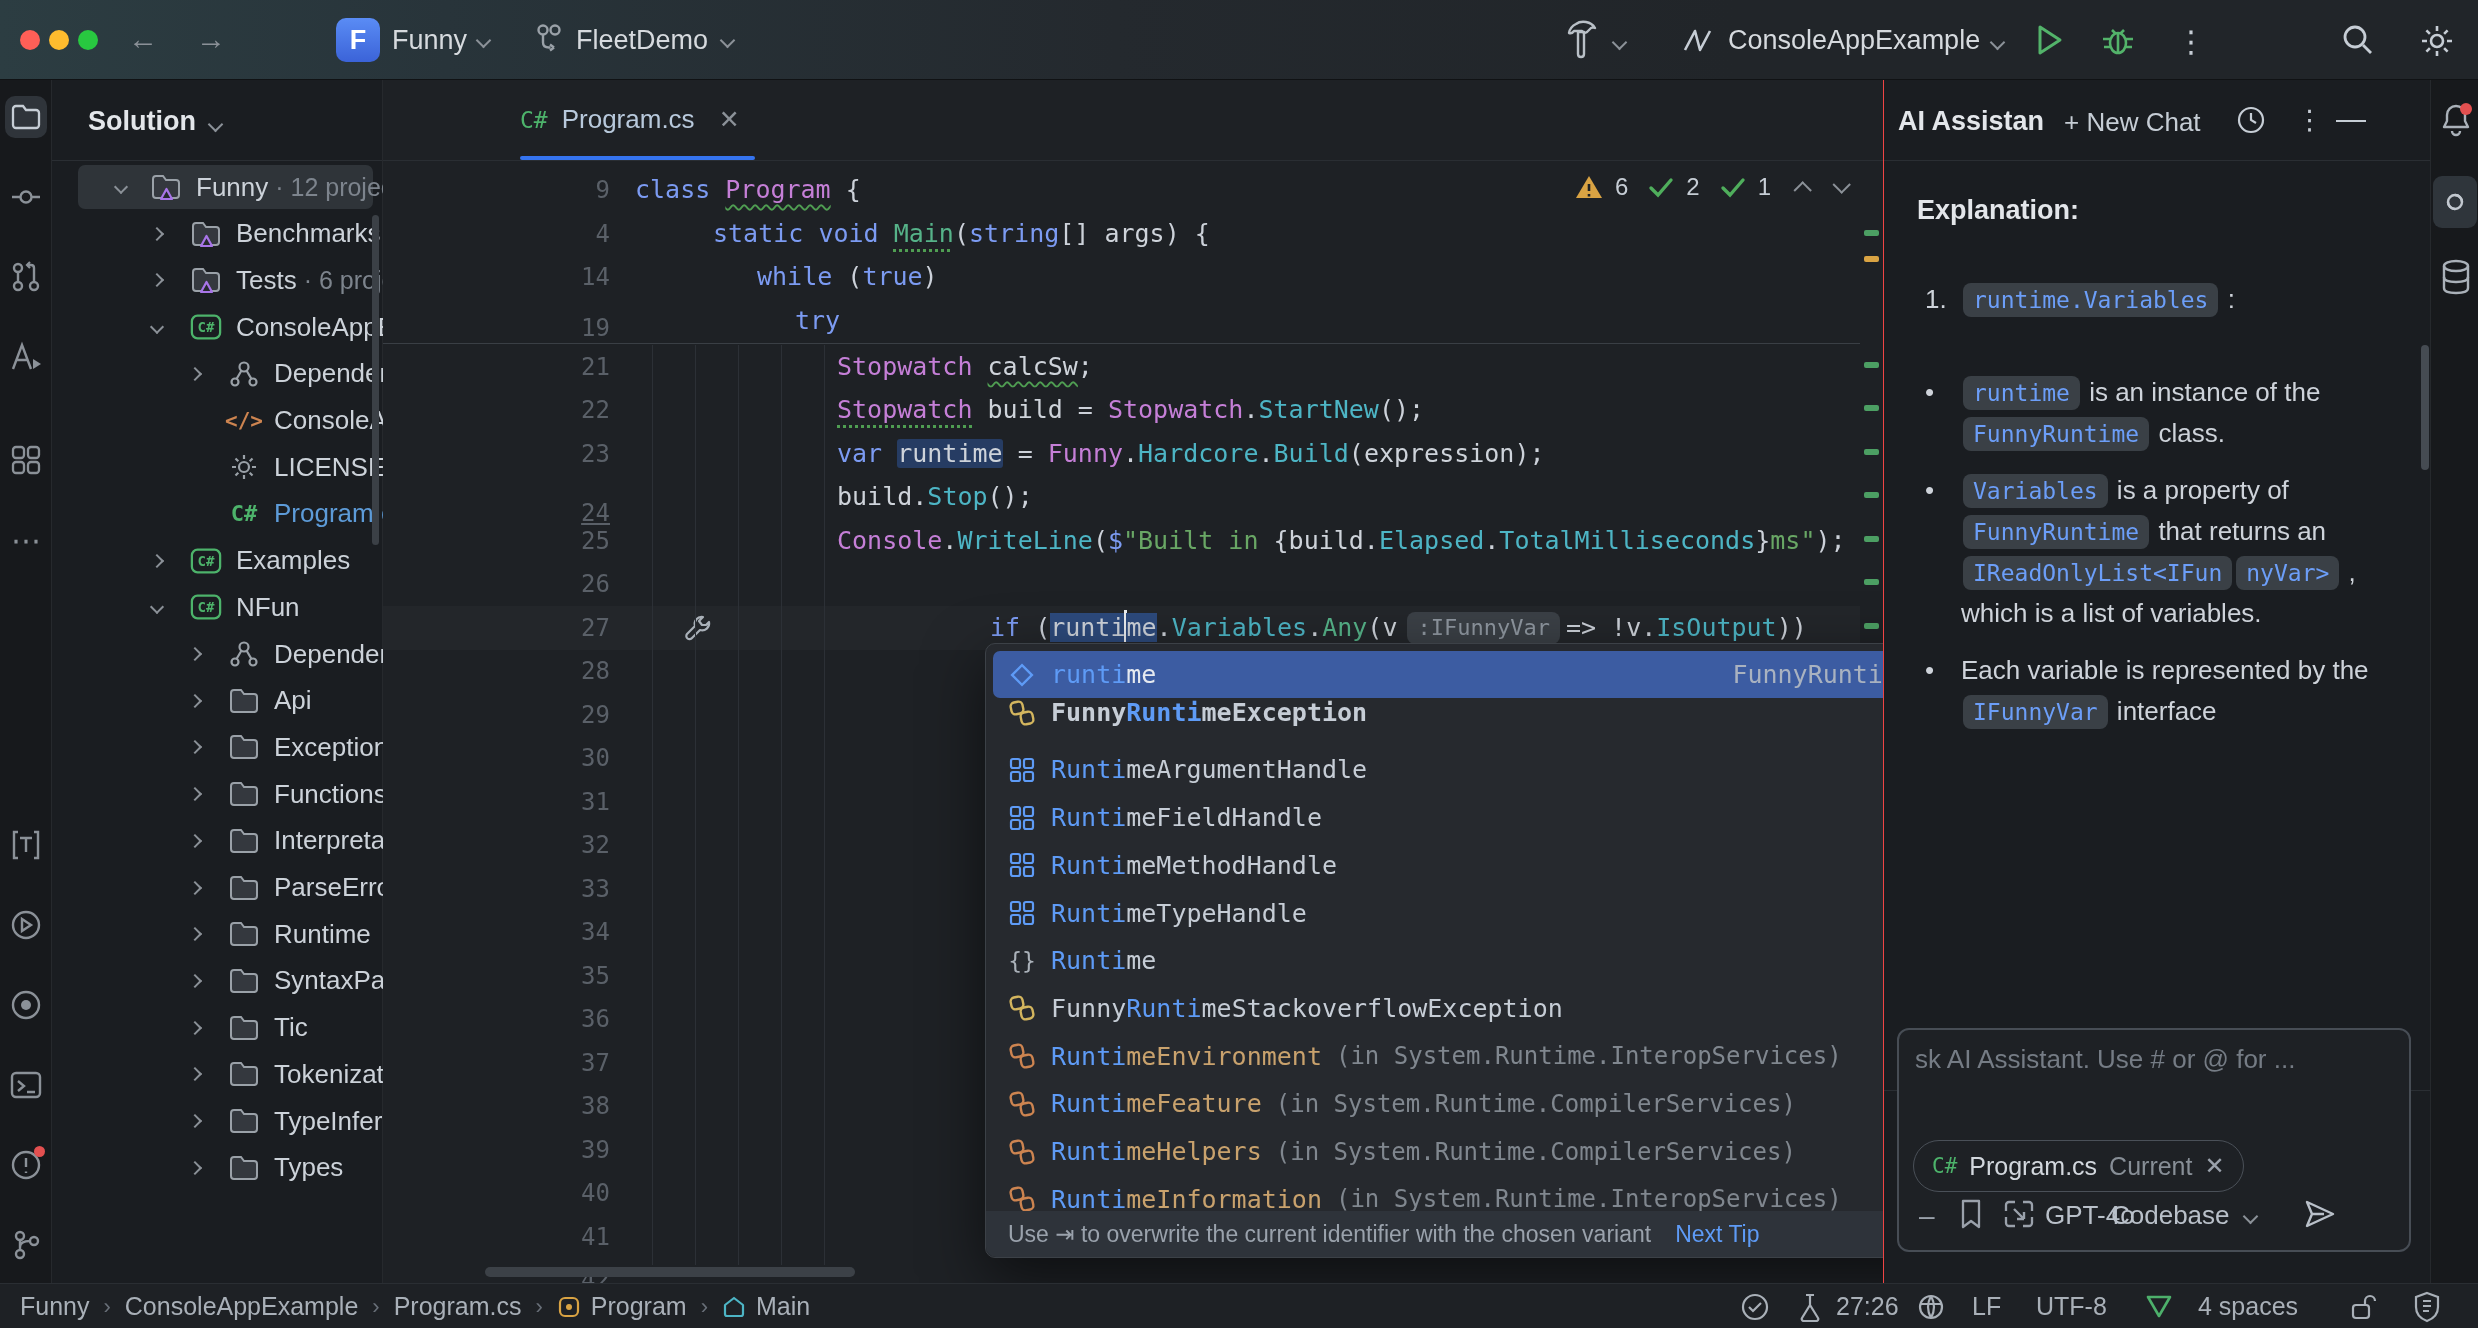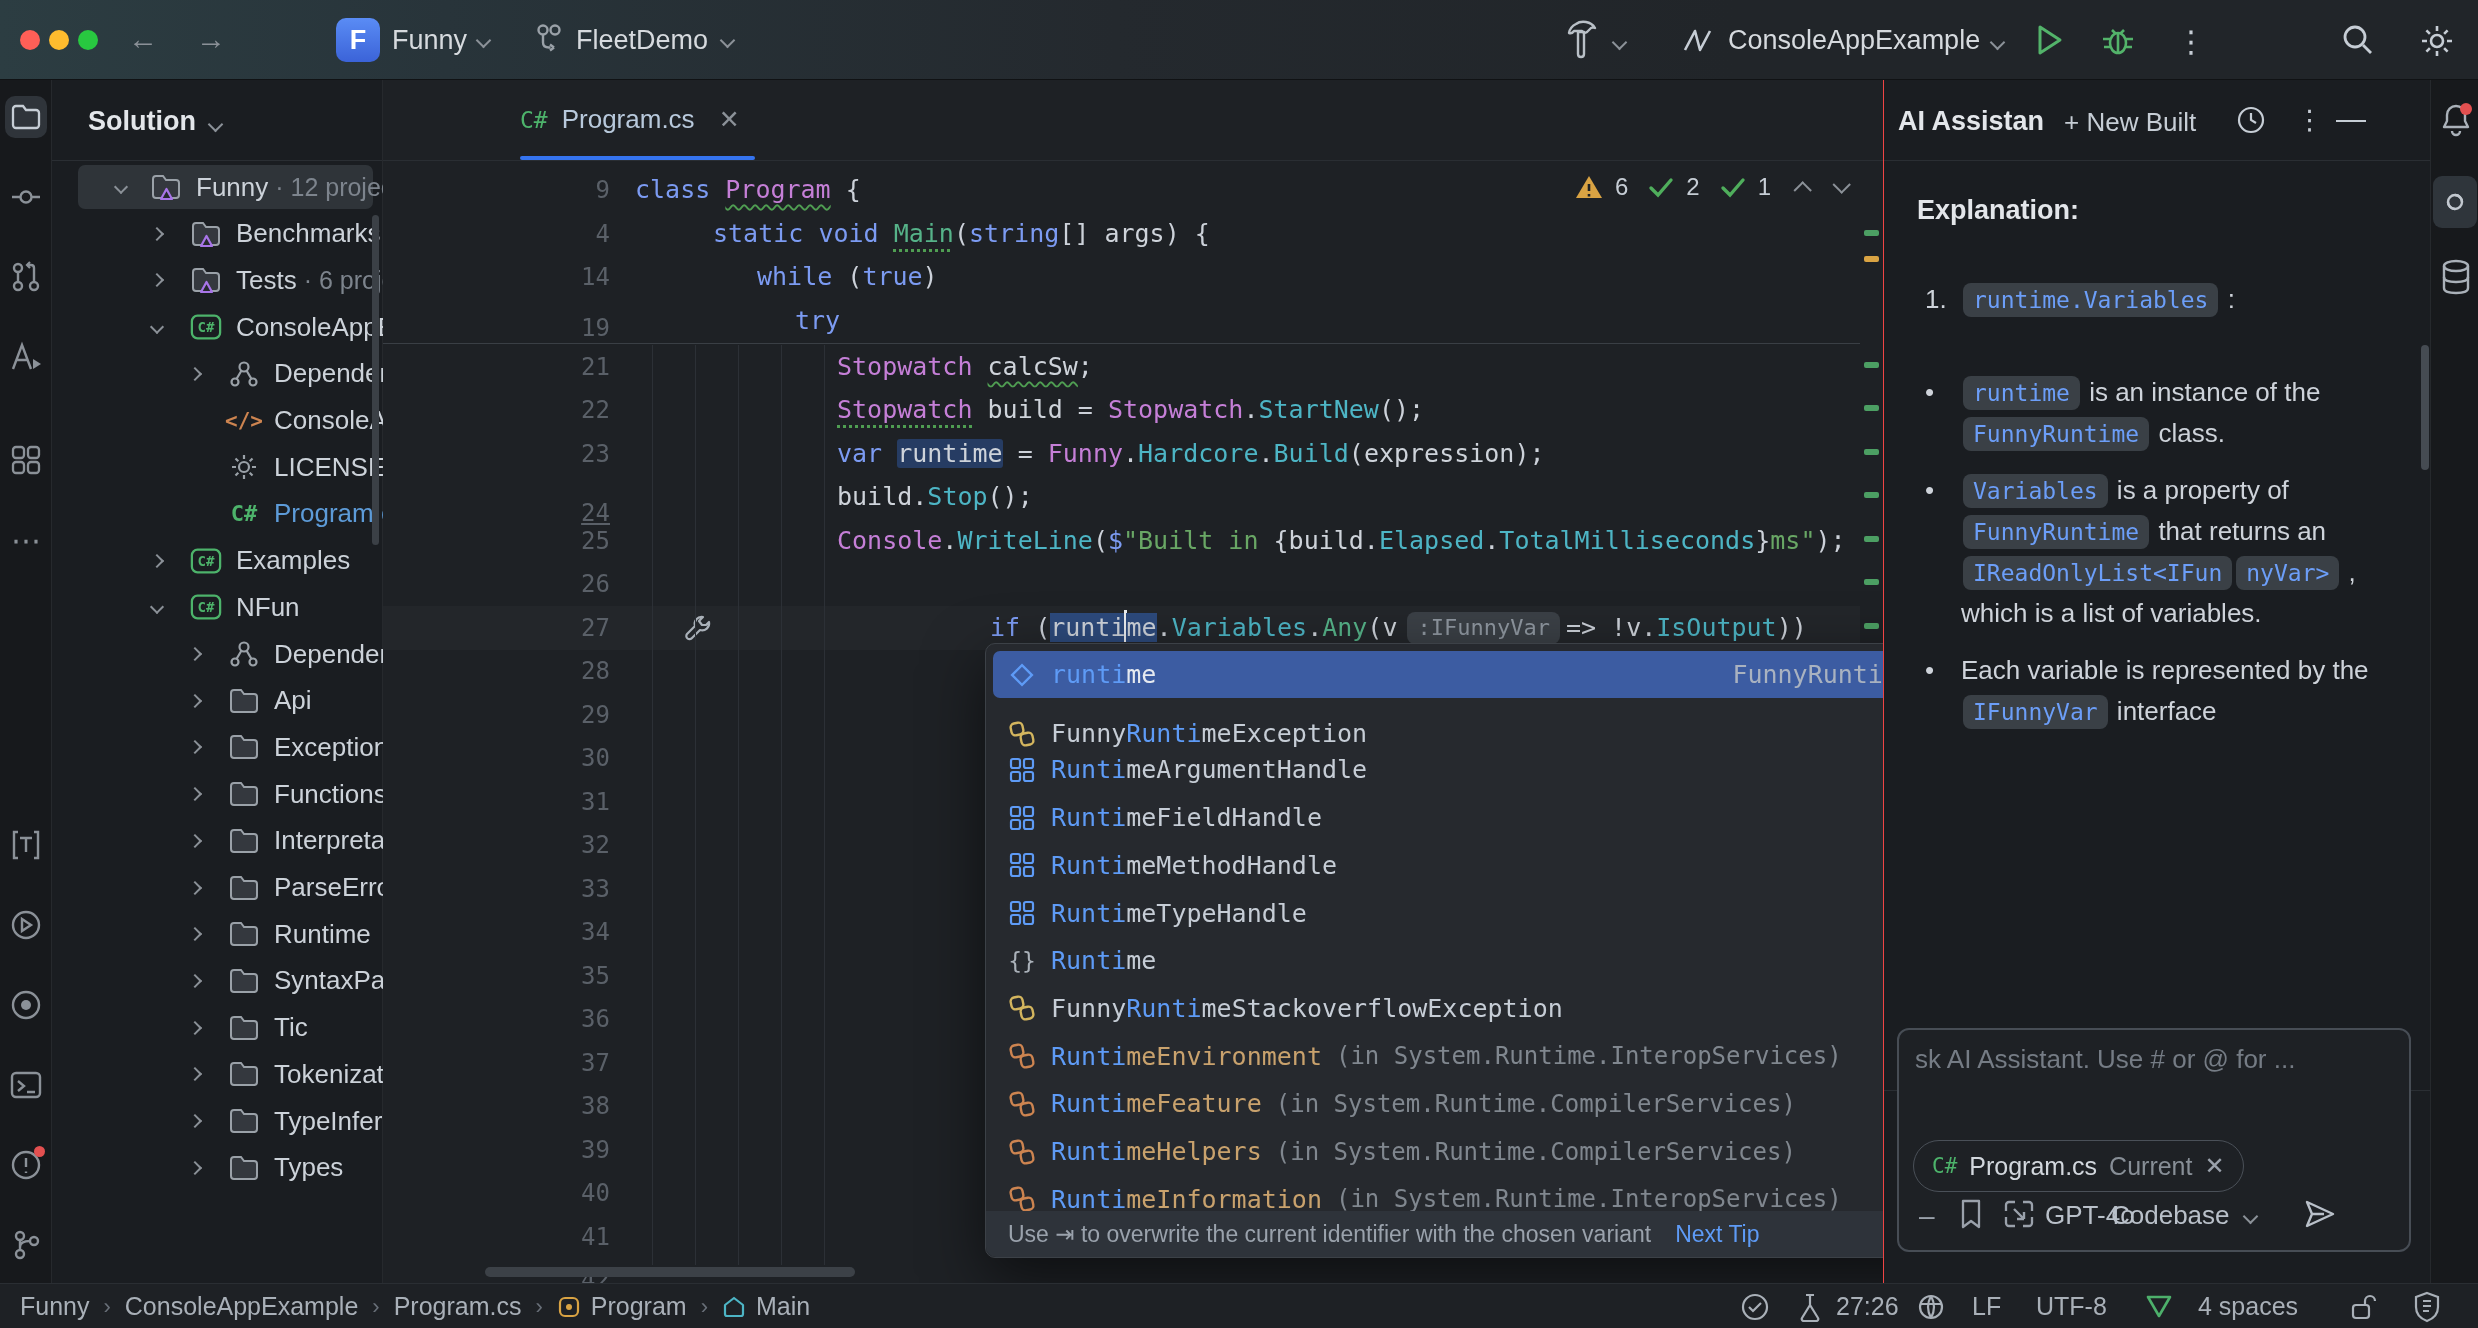--- a/index.html
+++ b/index.html
@@ -607,21 +607,21 @@
     <div id="popup-items">
         <div class="prow" style="top: 7px; background: rgb(60, 92, 162);">
           <span class="ic">
             <svg width="30" height="30" viewBox="0 0 30 30">
               <rect x="8" y="8" width="14" height="14" fill="none" stroke="#5e9bf6" stroke-width="2.4" transform="rotate(45 15 15)"></rect>
             </svg>
           </span>
           <span><span class="p-match">runti</span><span class="p-name" style="color: rgb(230, 234, 240);">me</span></span>
           <span class="p-right">FunnyRuntime</span>
         </div>
-        <div class="prow" style="top: 66px;">
+        <div class="prow" style="top: 45px; font-weight: bold;">
           <span class="ic">
             <svg width="30" height="30" viewBox="0 0 30 30">
               <g fill="none" stroke="#d3b55e" stroke-width="2.4">
                 <rect x="4" y="4" width="12" height="12" rx="4" transform="rotate(-12 10 10)"></rect>
                 <rect x="14" y="14" width="12" height="12" rx="4" transform="rotate(-12 20 20)"></rect>
               </g>
             </svg>
           </span>
           <span><span class="p-name">Funny</span><span class="p-match">Runti</span><span class="p-name">meException</span></span>
         </div>
@@ -746,21 +746,21 @@
     <div id="popup-scroll"></div>
     <div id="popup-foot">
       <span>Use ⇥ to overwrite the current identifier with the chosen variant</span>
       <span style="color:#5e9bf6">Next Tip</span>
     </div>
   </div>
 
   <div id="ai">
     <div id="ai-head">
       <span style="position:absolute;left:14px;top:26px;font-size:27px;font-weight:bold;color:#e3e6ea">AI Assistan</span>
-      <span style="position:absolute;left:180px;top:27px;font-size:26px;color:#c6cdd5">+ New Built</span>
+      <span style="position:absolute;left:180px;top:27px;font-size:26px;color:#c6cdd5">+ New Chat</span>
       <span style="position:absolute;left:352px;top:25px">
         <svg width="30" height="30" viewBox="0 0 30 30">
             <g stroke="#c6cdd5" stroke-width="2.2" fill="none">
               <circ1e></circ1e>
               <circle cx="15" cy="15" r="12"></circle>
               <path d="M15 8 v7 l5 3"></path>
             </g>
           </svg>
       </span>
       <span style="position:absolute;left:412px;top:24px;color:#c6cdd5;font-size:27px">⋮</span>

